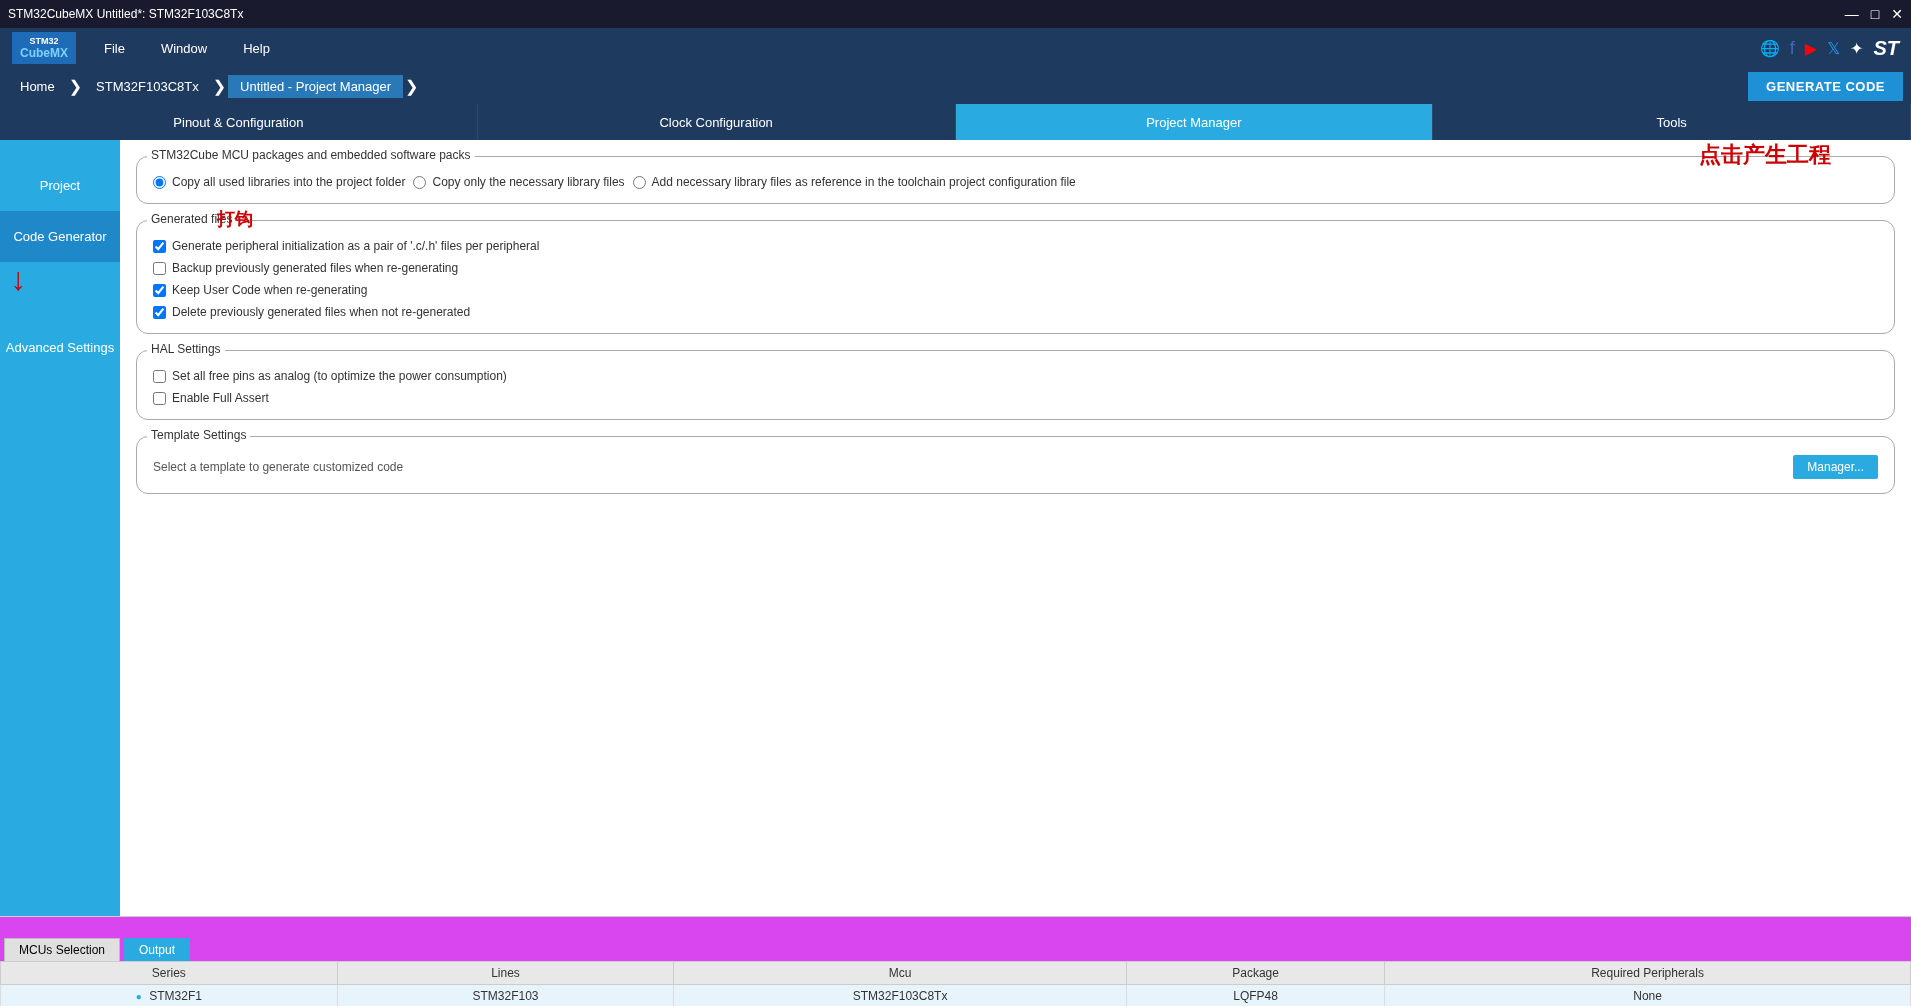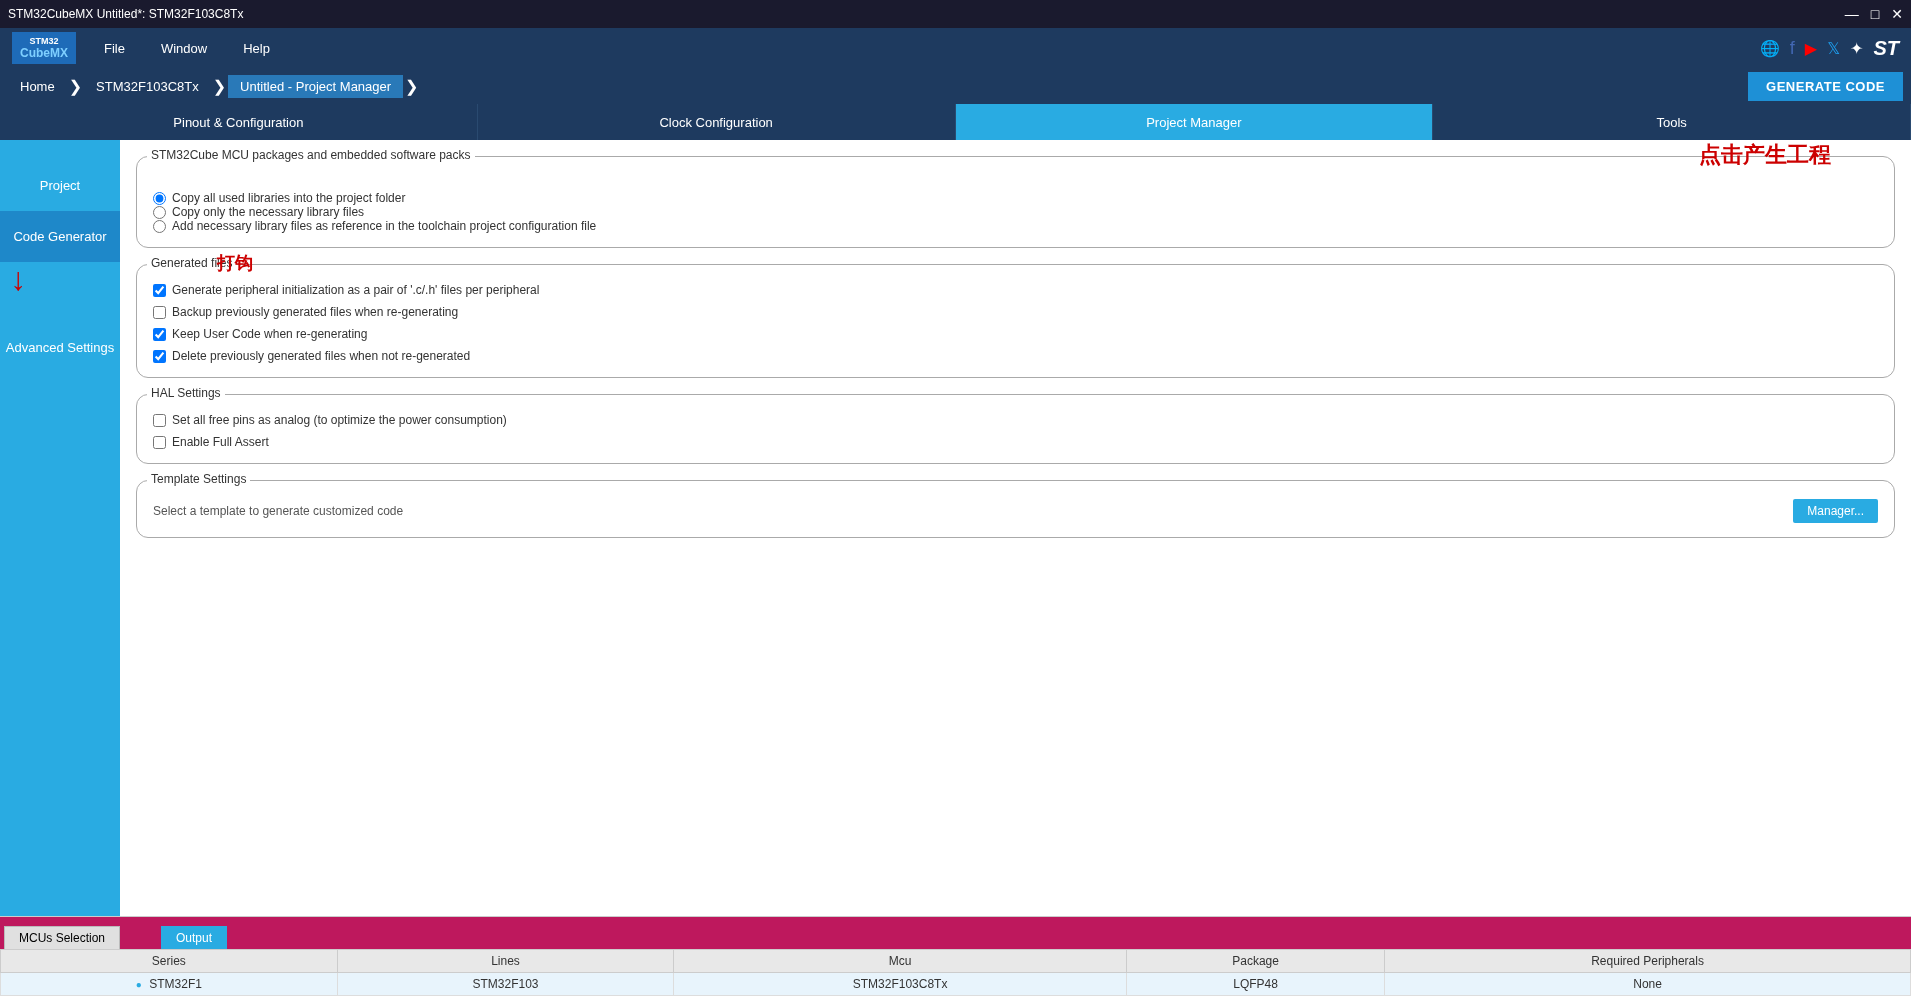--- a/index.html
+++ b/index.html
@@ -152,21 +152,21 @@
     .section-title {
       position: absolute;
       top: -9px;
       left: 10px;
       background: white;
       padding: 0 4px;
       font-size: 12px;
       color: #333;
     }
 
-    .radio-group { display: flex; flex-direction: column; margin-top: 20px; }
+    .radio-group { display: flex; flex-direction: row; gap: 8px; margin-top: 4px; }
     .radio-item { display: flex; align-items: center; gap: 6px; font-size: 12px; color: #333; }
     .radio-item input[type="radio"] { margin: 0; }
 
     .check-group { display: flex; flex-direction: column; gap: 8px; margin-top: 4px; }
     .check-item { display: flex; align-items: center; gap: 6px; font-size: 12px; color: #333; }
     .check-item input[type="checkbox"] { margin: 0; }
 
     
     .template-row {
       display: flex;
@@ -186,25 +186,24 @@
     }
 
     
     .bottom-panel {
       height: 90px;
       background: #f0f0f0;
       border-top: 1px solid #ccc;
     }
     .bottom-tabs {
       display: flex;
-      height: 32px;
-      background: #be185d;
+      height: 44px;
+      background: #d946ef;
       align-items: flex-end;
       padding: 0 4px;
-      gap: 37px;
     }
     .bottom-tab {
       padding: 4px 14px;
       font-size: 12px;
       cursor: pointer;
       background: #e0e0e0;
       border: 1px solid #bbb;
       border-bottom: none;
       margin-right: 4px;
     }

